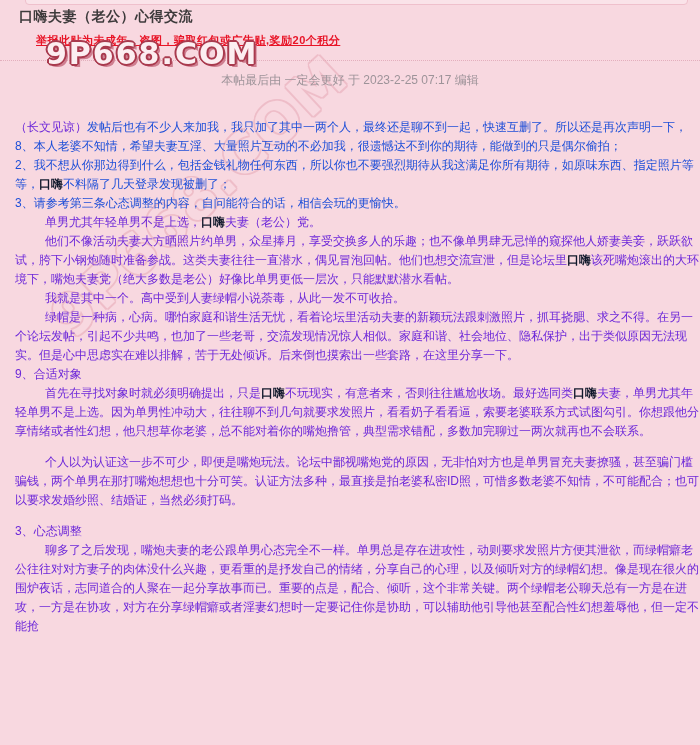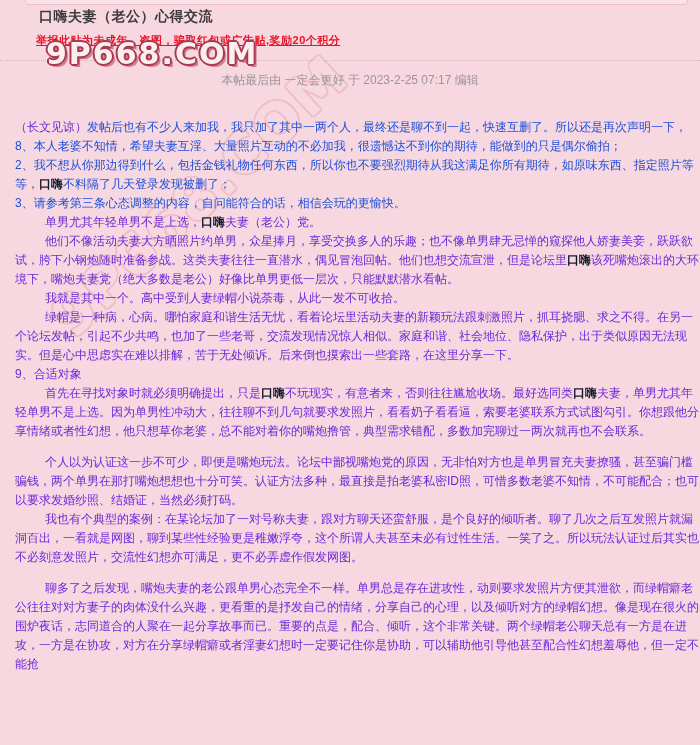--- a/index.html
+++ b/index.html
@@ -6,21 +6,21 @@
   body{
     width:700px;height:745px;position:relative;overflow:hidden;
     background:#f8d8e0;
     font-family:"Liberation Sans","DejaVu Sans",sans-serif;
   }
   .top-box{
     position:absolute;left:25px;right:12px;top:-9px;height:12px;
     background:#fae3e9;border:1px solid #efc0cc;border-radius:4px;
   }
   .post-title{
-    position:absolute;left:39px;top:8px;
+    position:absolute;left:19px;top:8px;
     font-size:14px;font-weight:bold;color:#3d3a3b;letter-spacing:.5px;
   }
   .report-link{
     position:absolute;left:36px;top:33px;
     font-size:11px;font-weight:bold;color:#e81427;
     text-decoration:underline;cursor:pointer;letter-spacing:.5px;
   }
   .dotted-divider{
     position:absolute;left:0;right:0;top:60px;height:0;
     border-top:1px dotted #e3afbd;
@@ -83,16 +83,16 @@
     <p class=""><span class="seg-r">2、我不想从你那边得到什么，包括金钱礼物任何东西，所以你也不要强烈期待从我这满足你所有期待，如原味东西、指定照片等等，</span><span class="seg-rb">口嗨</span><span class="seg-r">不料隔了几天登录发现被删了；</span></p>
     <p class=""><span class="seg-r">3、请参考第三条心态调整的内容，自问能符合的话，相信会玩的更愉快。</span></p>
     <p class="indent"><span class="seg-t">单男尤其年轻单男不是上选，</span><span class="seg-rb">口嗨</span><span class="seg-t">夫妻（老公）党。</span></p>
     <p class="indent"><span class="seg-t">他们不像活动夫妻大方晒照片约单男，众星捧月，享受交换多人的乐趣；也不像单男肆无忌惮的窥探他人娇妻美妾，跃跃欲试，胯下小钢炮随时准备参战。这类夫妻往往一直潜水，偶见冒泡回帖。他们也想交流宣泄，但是论坛里</span><span class="seg-rb">口嗨</span><span class="seg-t">该死嘴炮滚出的大环境下，嘴炮夫妻党（绝大多数是老公）好像比单男更低一层次，只能默默潜水看帖。</span></p>
     <p class="indent"><span class="seg-t">我就是其中一个。高中受到人妻绿帽小说荼毒，从此一发不可收拾。</span></p>
     <p class="indent"><span class="seg-t">绿帽是一种病，心病。哪怕家庭和谐生活无忧，看着论坛里活动夫妻的新颖玩法跟刺激照片，抓耳挠腮、求之不得。在另一个论坛发帖，引起不少共鸣，也加了一些老哥，交流发现情况惊人相似。家庭和谐、社会地位、隐私保护，出于类似原因无法现实。但是心中思虑实在难以排解，苦于无处倾诉。后来倒也摸索出一些套路，在这里分享一下。</span></p>
     <p class=""><span class="seg-t">9、合适对象</span></p>
     <p class="indent"><span class="seg-t">首先在寻找对象时就必须明确提出，只是</span><span class="seg-rb">口嗨</span><span class="seg-t">不玩现实，有意者来，否则往往尴尬收场。最好选同类</span><span class="seg-rb">口嗨</span><span class="seg-t">夫妻，单男尤其年轻单男不是上选。因为单男性冲动大，往往聊不到几句就要求发照片，看看奶子看看逼，索要老婆联系方式试图勾引。你想跟他分享情绪或者性幻想，他只想草你老婆，总不能对着你的嘴炮撸管，典型需求错配，多数加完聊过一两次就再也不会联系。</span></p>
     <p class="blank"></p>
     <p class="indent"><span class="seg-t">个人以为认证这一步不可少，即便是嘴炮玩法。论坛中鄙视嘴炮党的原因，无非怕对方也是单男冒充夫妻撩骚，甚至骗门槛骗钱，两个单男在那打嘴炮想想也十分可笑。认证方法多种，最直接是拍老婆私密ID照，可惜多数老婆不知情，不可能配合；也可以要求发婚纱照、结婚证，当然必须打码。</span></p>
-    <p class="indent"><span class="seg-t">我也有个典型的案例：在某论坛加了一对号称夫妻，跟对方聊天还蛮舒服，是个良好的倾听者。聊了几次之后互发照片就漏洞百出，一看就是网图，聊到某些性经验更是稚嫩浮夸，这个所谓人夫甚至未必有过性生活。一笑了之。所以玩法认证过后其实也不必刻意发照片，交流性幻想亦可满足，更不必弄虚作假发网图。</span></p>
     <p class="blank"></p>
+    <p class=""><span class="seg-t">3、心态调整</span></p>
     <p class="indent"><span class="seg-t">聊多了之后发现，嘴炮夫妻的老公跟单男心态完全不一样。单男总是存在进攻性，动则要求发照片方便其泄欲，而绿帽癖老公往往对对方妻子的肉体没什么兴趣，更看重的是抒发自己的情绪，分享自己的心理，以及倾听对方的绿帽幻想。像是现在很火的围炉夜话，志同道合的人聚在一起分享故事而已。重要的点是，配合、倾听，这个非常关键。两个绿帽老公聊天总有一方是在进攻，一方是在协攻，对方在分享绿帽癖或者淫妻幻想时一定要记住你是协助，可以辅助他引导他甚至配合性幻想羞辱他，但一定不能抢</span></p>
   </div>
 
 </body></html>

